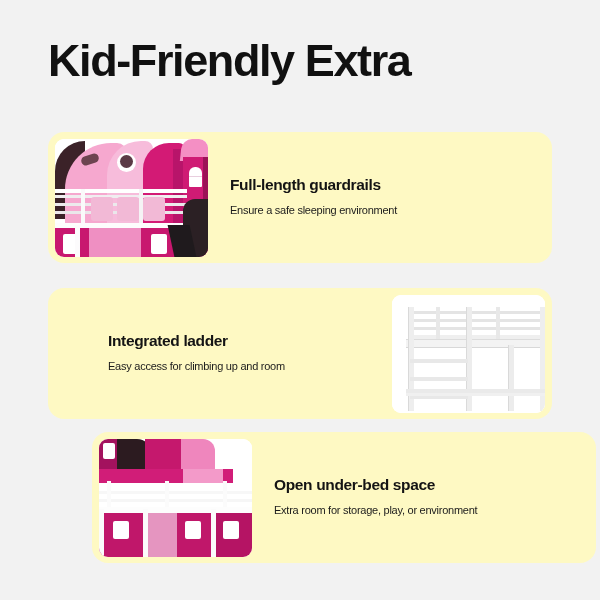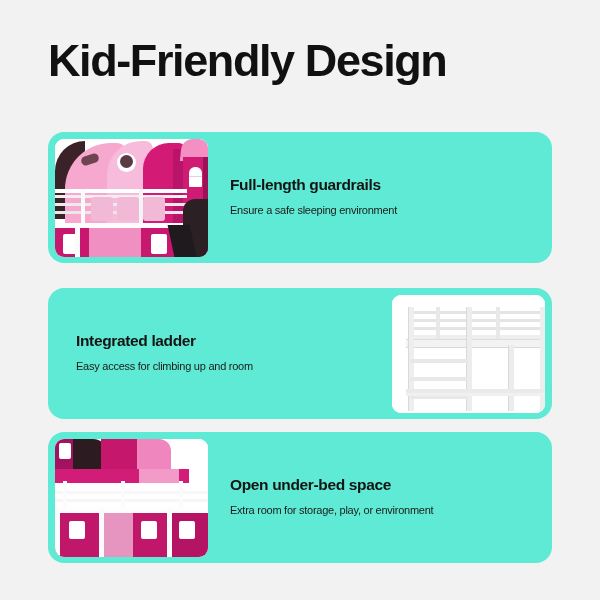--- a/index.html
+++ b/index.html
@@ -15,26 +15,26 @@
   .page-title{
     position:absolute;left:48px;top:34px;
     font-size:45px;line-height:54px;
     font-weight:bold;letter-spacing:-1.4px;
     color:#111111;white-space:nowrap;
   }
 
   
   .card{
     position:absolute;left:48px;width:504px;height:131px;
-    background:#5eead4;border-radius:16px;box-sizing:border-box;
+    background:#fef9c3;border-radius:16px;box-sizing:border-box;
     display:flex;align-items:flex-start;overflow:hidden;
   }
   .card-1{top:132px;}
-  .card-2{top:288px;}
-  .card-3{top:432px;}
+  .card-2{top:288px;padding-left:32px;}
+  .card-3{top:432px;margin-left:44px;}
 
   .card-inner{display:flex;align-items:center;width:100%;height:100%;}
   .card-inner.reverse{flex-direction:row-reverse;}
 
   .thumb{
     position:relative;flex:0 0 auto;
     width:153px;height:118px;margin:0 0 0 7px;
     border-radius:9px;background:#ffffff;overflow:hidden;
   }
   .card-inner.reverse .thumb{margin:0 7px 0 0;}
@@ -132,21 +132,21 @@
   .c3-w3{left:124px;top:82px;width:16px;height:18px;background:#ffffff;border-radius:2px;}
   .c3-leg1{left:44px;top:70px;width:5px;height:48px;background:#fbfbfb;}
   .c3-leg2{left:112px;top:70px;width:5px;height:48px;background:#fbfbfb;}
   .c3-leg0{left:0px;top:70px;width:5px;height:48px;background:#fbfbfb;}
 </style>
 </head>
 <body>
 
 <div class="page">
 
-  <div class="page-title">Kid-Friendly Design</div>
+  <div class="page-title">Kid-Friendly Extra</div>
 
   <div class="card card-1">
     <div class="card-inner">
 
       <div class="thumb">
         <div class="art">
           <div class="c1-bg"></div>
           <div class="c1-dark"></div>
           <div class="c1-tent-a"></div>
           <div class="c1-tent-b"></div>

